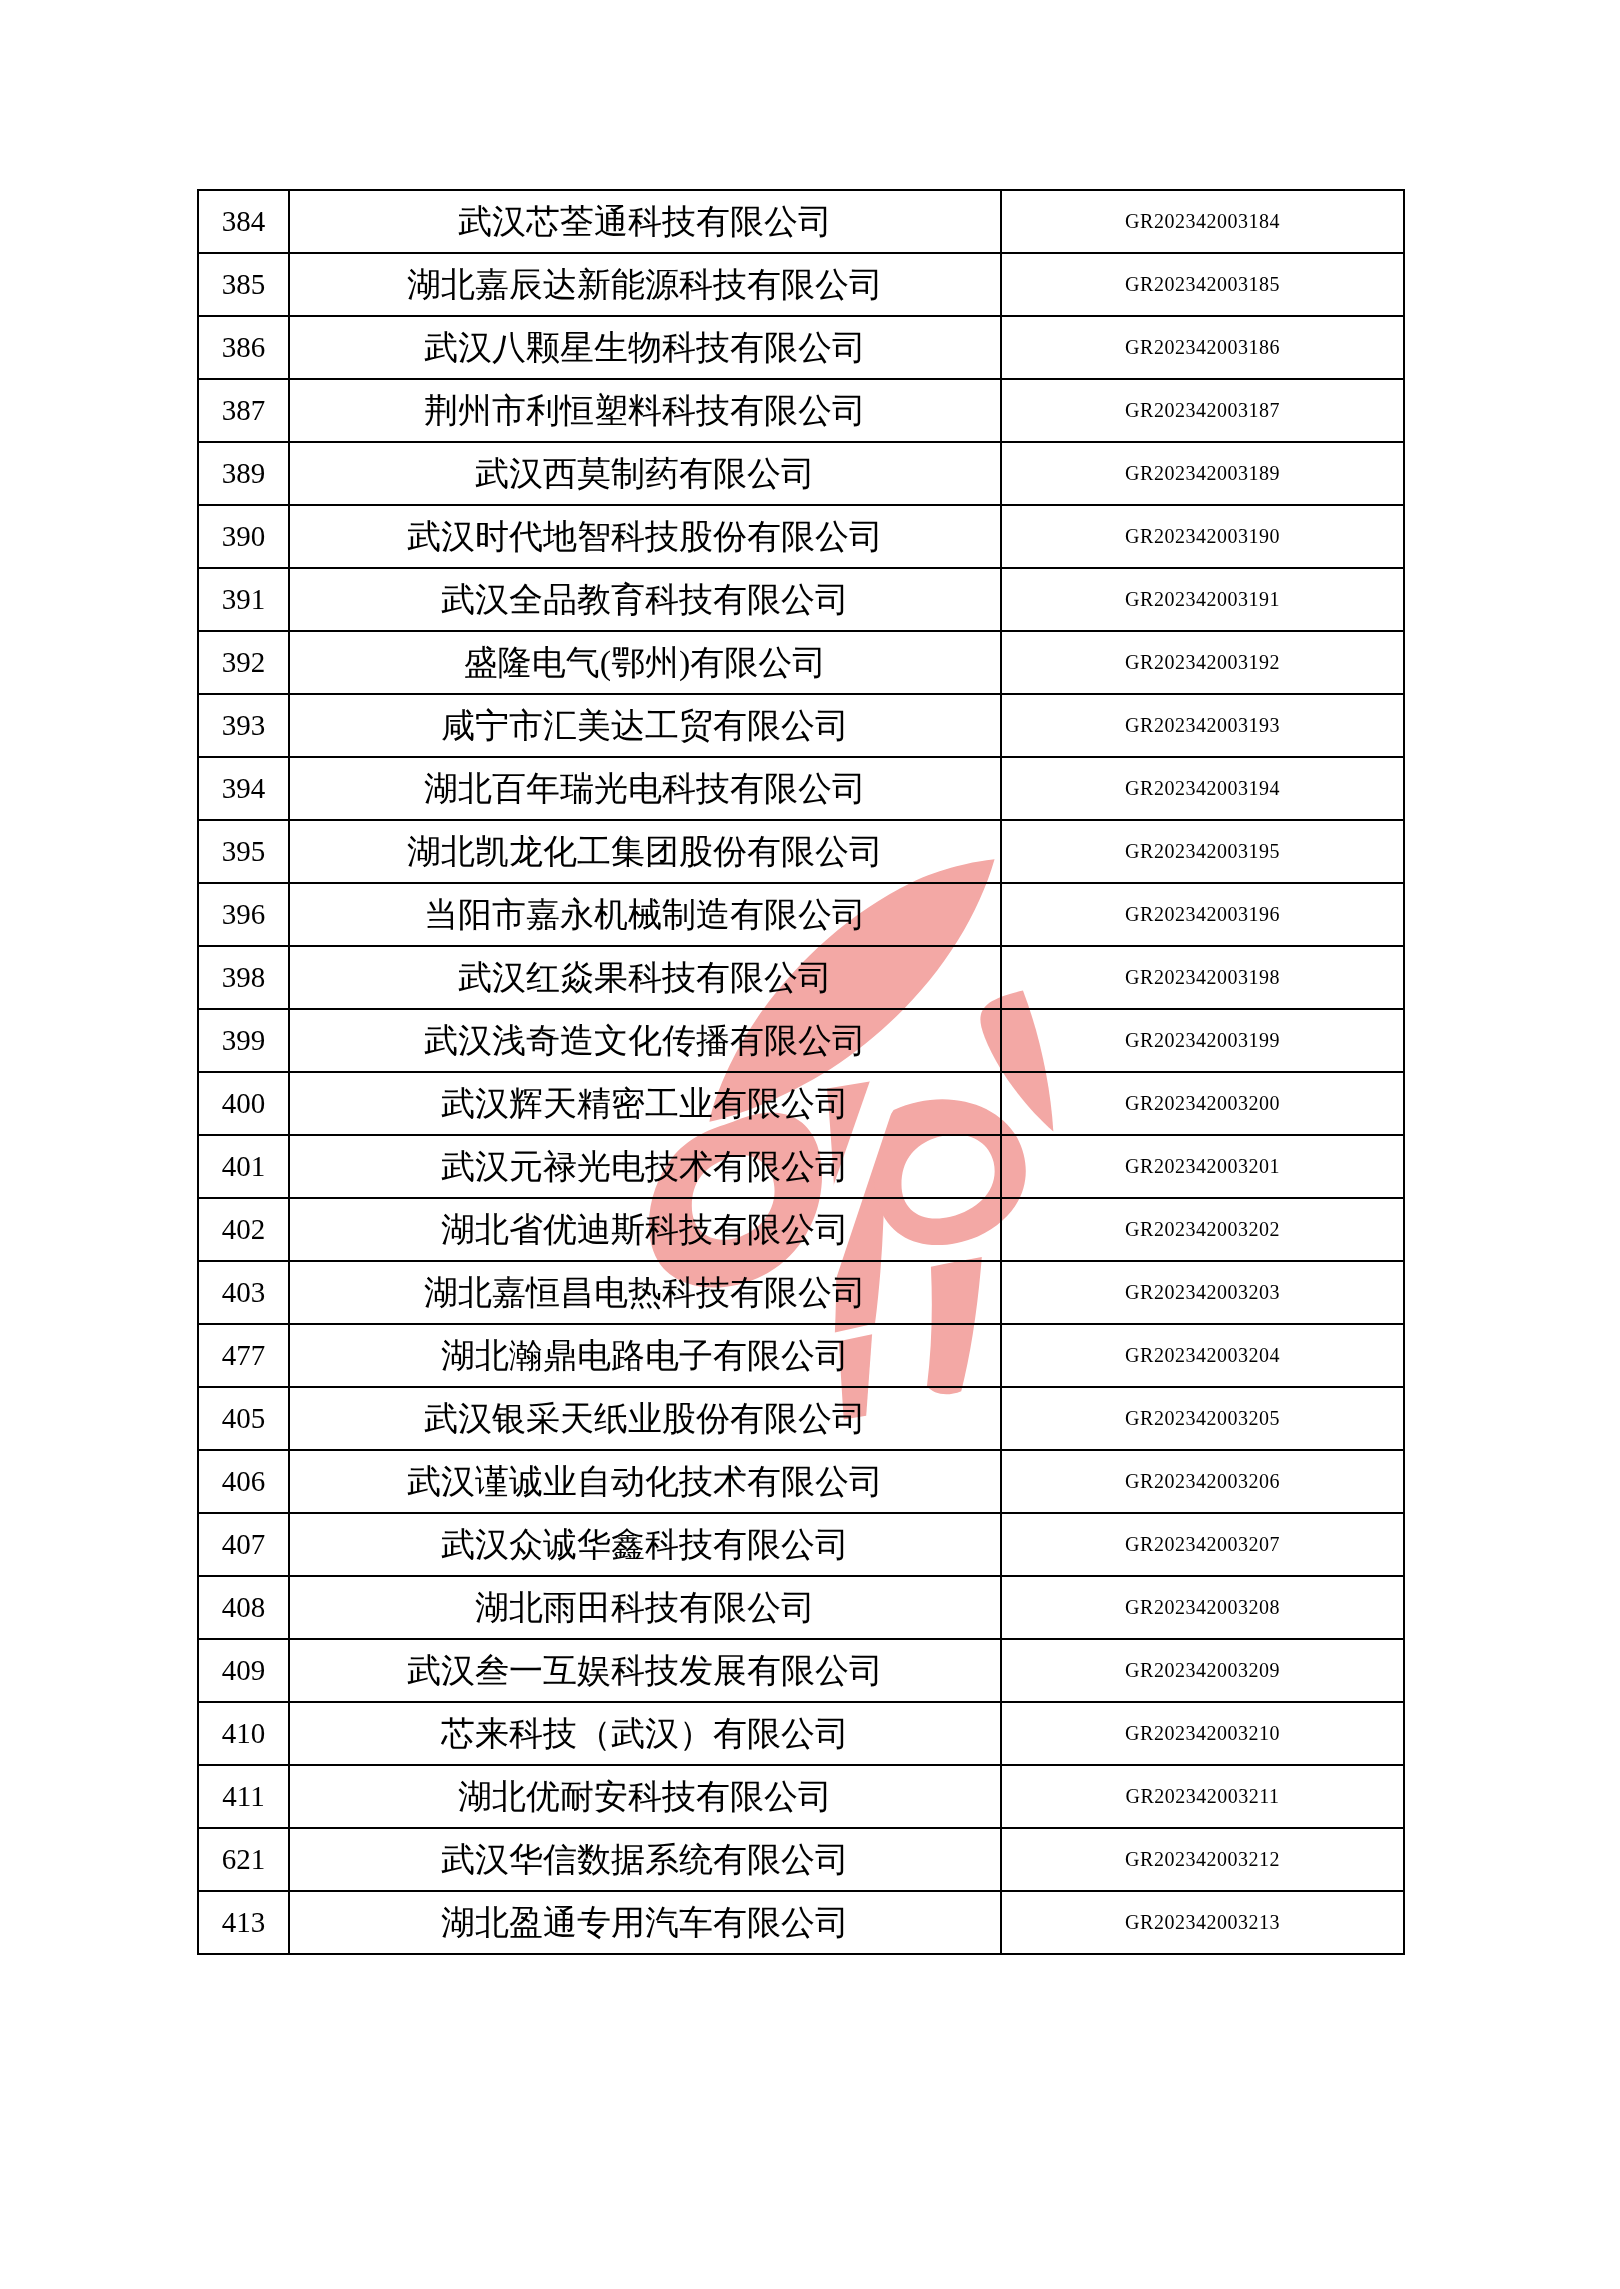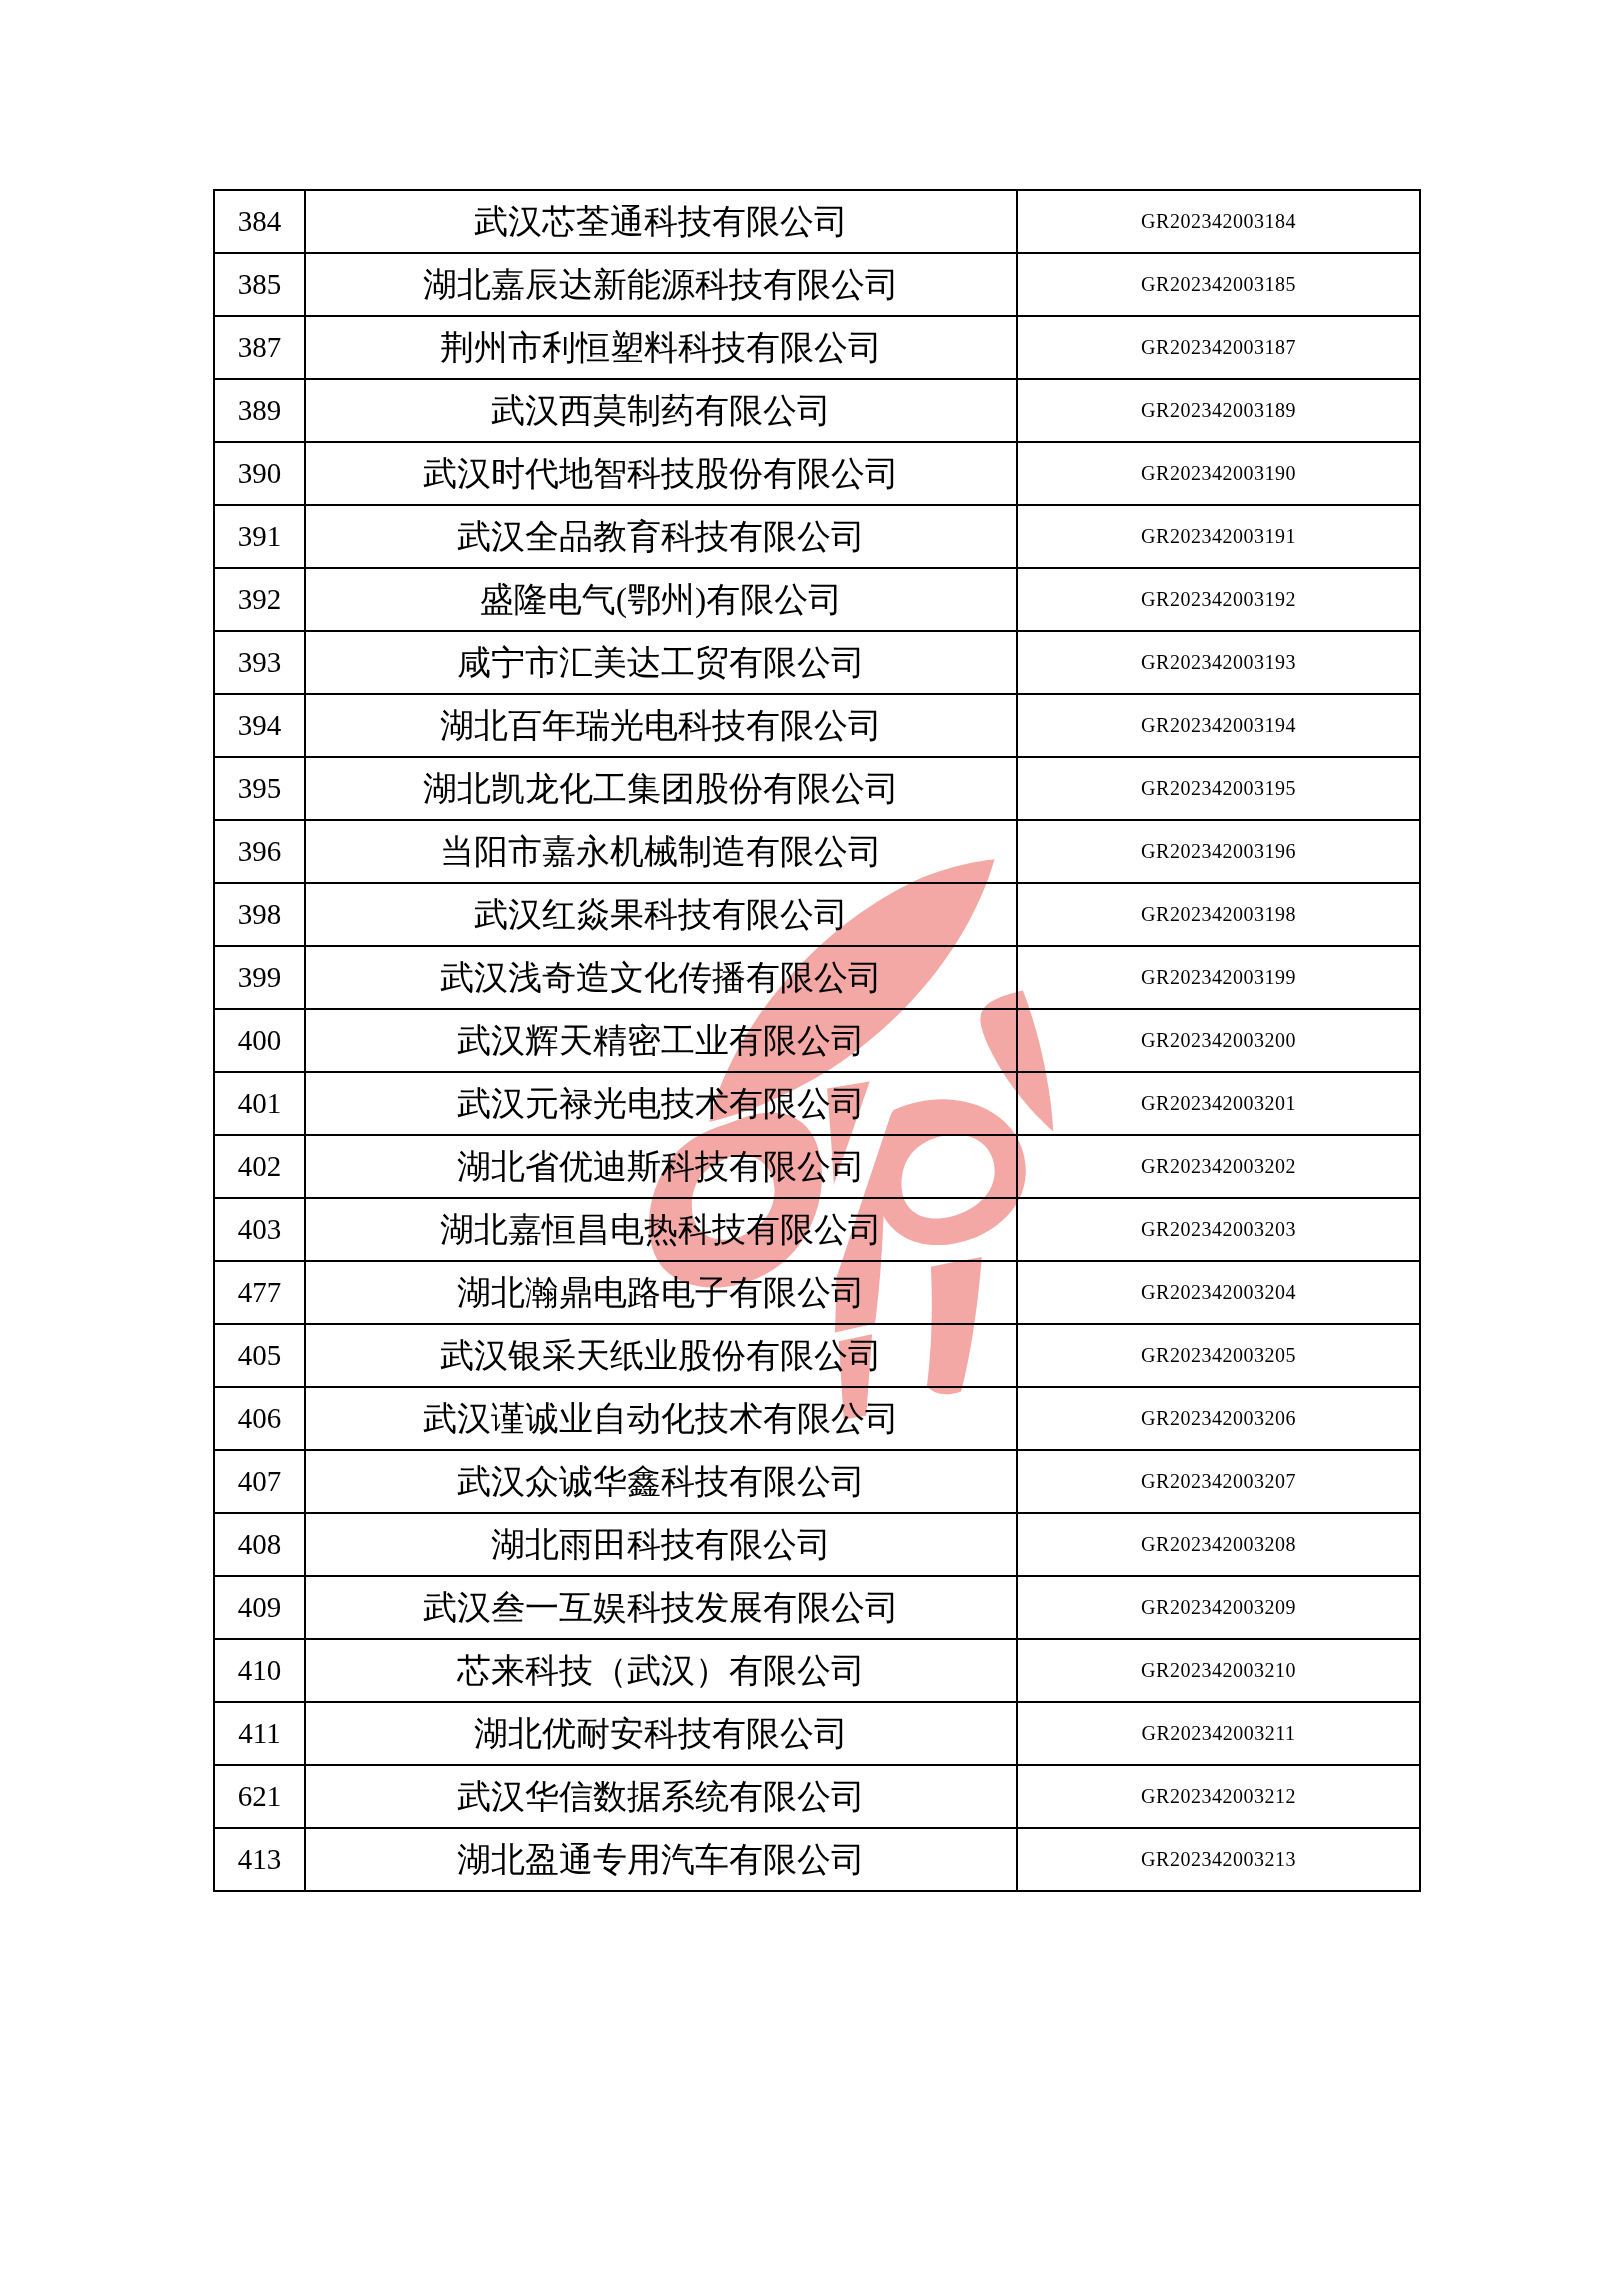--- a/index.html
+++ b/index.html
@@ -11,21 +11,21 @@
     font-family:"Liberation Serif","DejaVu Serif",serif;
   }
   .watermark{
     position:absolute;
     left:635px;top:855px;
     width:435px;height:606px;
     z-index:1;
   }
   table.list-table{
     position:absolute;
-    left:213px;top:189px;
+    left:197px;top:189px;
     width:1200px;
     z-index:2;
     border-collapse:collapse;
     table-layout:fixed;
     background:transparent;
   }
   table.list-table tr{height:63px;}
   table.list-table td{
     border:2.9px solid #000;
     padding:0;
@@ -85,20 +85,25 @@
     <td class="col-name">武汉芯荃通科技有限公司</td>
     <td class="col-code">GR202342003184</td>
   </tr>
 
   <tr>
     <td class="col-num">385</td>
     <td class="col-name">湖北嘉辰达新能源科技有限公司</td>
     <td class="col-code">GR202342003185</td>
   </tr>
 
+  <tr>
+    <td class="col-num">386</td>
+    <td class="col-name">武汉八颗星生物科技有限公司</td>
+    <td class="col-code">GR202342003186</td>
+  </tr>
 
   <tr>
     <td class="col-num">387</td>
     <td class="col-name">荆州市利恒塑料科技有限公司</td>
     <td class="col-code">GR202342003187</td>
   </tr>
 
 
   <tr>
     <td class="col-num">389</td>

